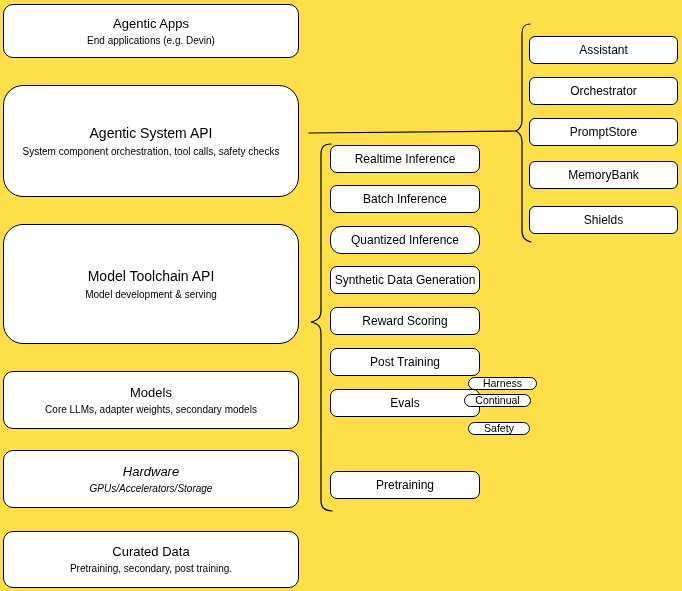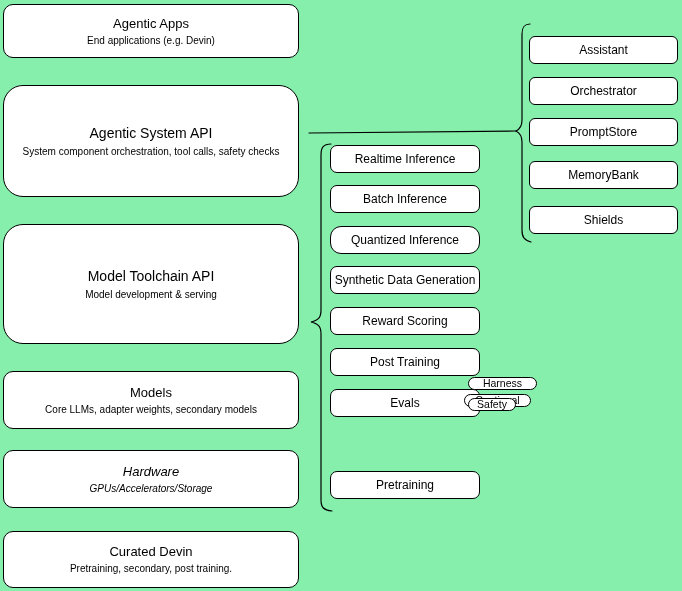--- a/index.html
+++ b/index.html
@@ -1,17 +1,17 @@
 <!DOCTYPE html>
 <html><head>
 <meta charset="utf-8">
 <style>
   html,body{margin:0;padding:0;background:#fff;}
   .canvas{
-    position:relative;width:682px;height:591px;background:#86efac;
+    position:relative;width:682px;height:591px;background:#fde047;
     font-family:"Liberation Sans",sans-serif;color:#000;overflow:hidden;
   }
   .connectors{position:absolute;left:0;top:0;width:682px;height:591px;z-index:0;}
   .connectors path{fill:none;stroke:#000;stroke-width:1.2;stroke-linecap:round;}
   .node{
     position:absolute;box-sizing:border-box;border:1px solid #000;background:#fff;
     display:flex;flex-direction:column;align-items:center;justify-content:center;
     text-align:center;z-index:1;
   }
   .left-node{left:3px;width:296px;border-radius:10px;}
@@ -57,36 +57,36 @@
     <div class="node-title">Models</div>
     <div class="node-subtitle">Core LLMs, adapter weights, secondary models</div>
   </div>
 
   <div class="node left-node" style="top:450px;height:58px;font-style:italic;">
     <div class="node-title">Hardware</div>
     <div class="node-subtitle">GPUs/Accelerators/Storage</div>
   </div>
 
   <div class="node left-node" style="top:531px;height:57px;">
-    <div class="node-title">Curated Devin</div>
+    <div class="node-title">Curated Data</div>
     <div class="node-subtitle">Pretraining, secondary, post training.</div>
   </div>
 
   <div class="node mid-node" style="top:145px;">Realtime Inference</div>
   <div class="node mid-node" style="top:185px;">Batch Inference</div>
   <div class="node mid-node" style="top:226px;border-radius:11px;">Quantized Inference</div>
   <div class="node mid-node" style="top:266px;">Synthetic Data Generation</div>
   <div class="node mid-node" style="top:307px;">Reward Scoring</div>
   <div class="node mid-node" style="top:348px;">Post Training</div>
   <div class="node mid-node" style="top:389px;">Evals</div>
   <div class="node mid-node" style="top:471px;">Pretraining</div>
 
   <div class="pill" style="left:468px;top:377px;width:69px;height:13px;">Harness</div>
   <div class="pill" style="left:464px;top:394px;width:67px;height:13px;">Continual</div>
-  <div class="pill" style="left:468px;top:398px;width:48px;height:13px;">Safety</div>
+  <div class="pill" style="left:468px;top:422px;width:62px;height:13px;">Safety</div>
 
   <div class="node right-node" style="top:36px;">Assistant</div>
   <div class="node right-node" style="top:77px;">Orchestrator</div>
   <div class="node right-node" style="top:118px;">PromptStore</div>
   <div class="node right-node" style="top:161px;">MemoryBank</div>
   <div class="node right-node" style="top:206px;">Shields</div>
 
 </div>
 
 </body></html>

